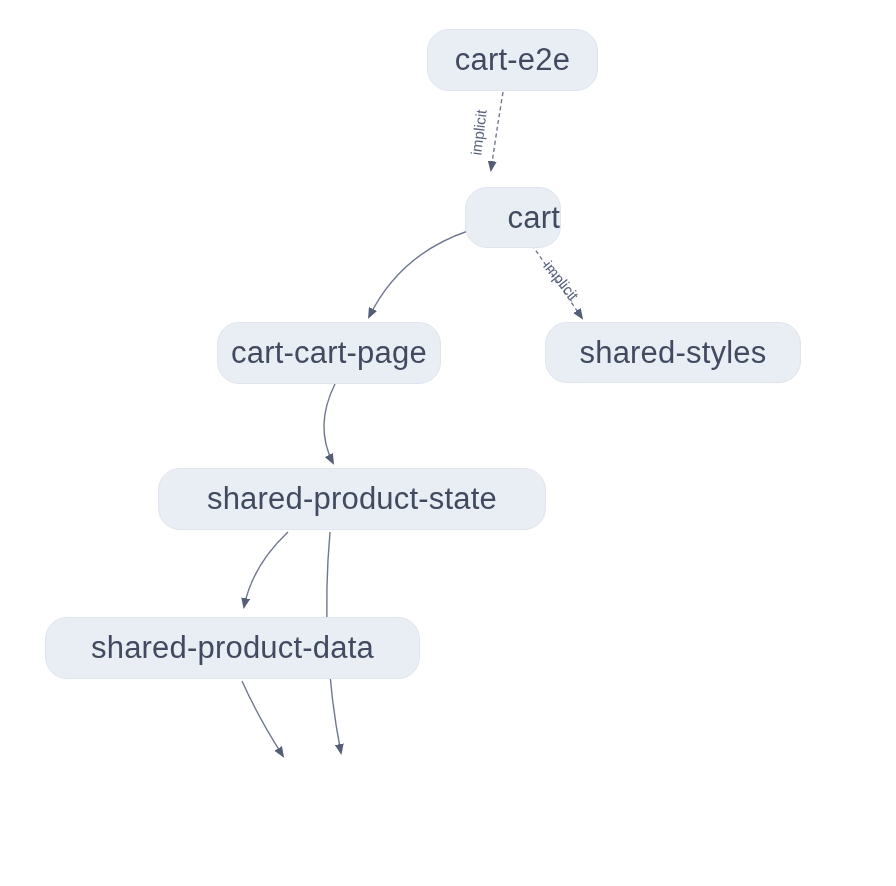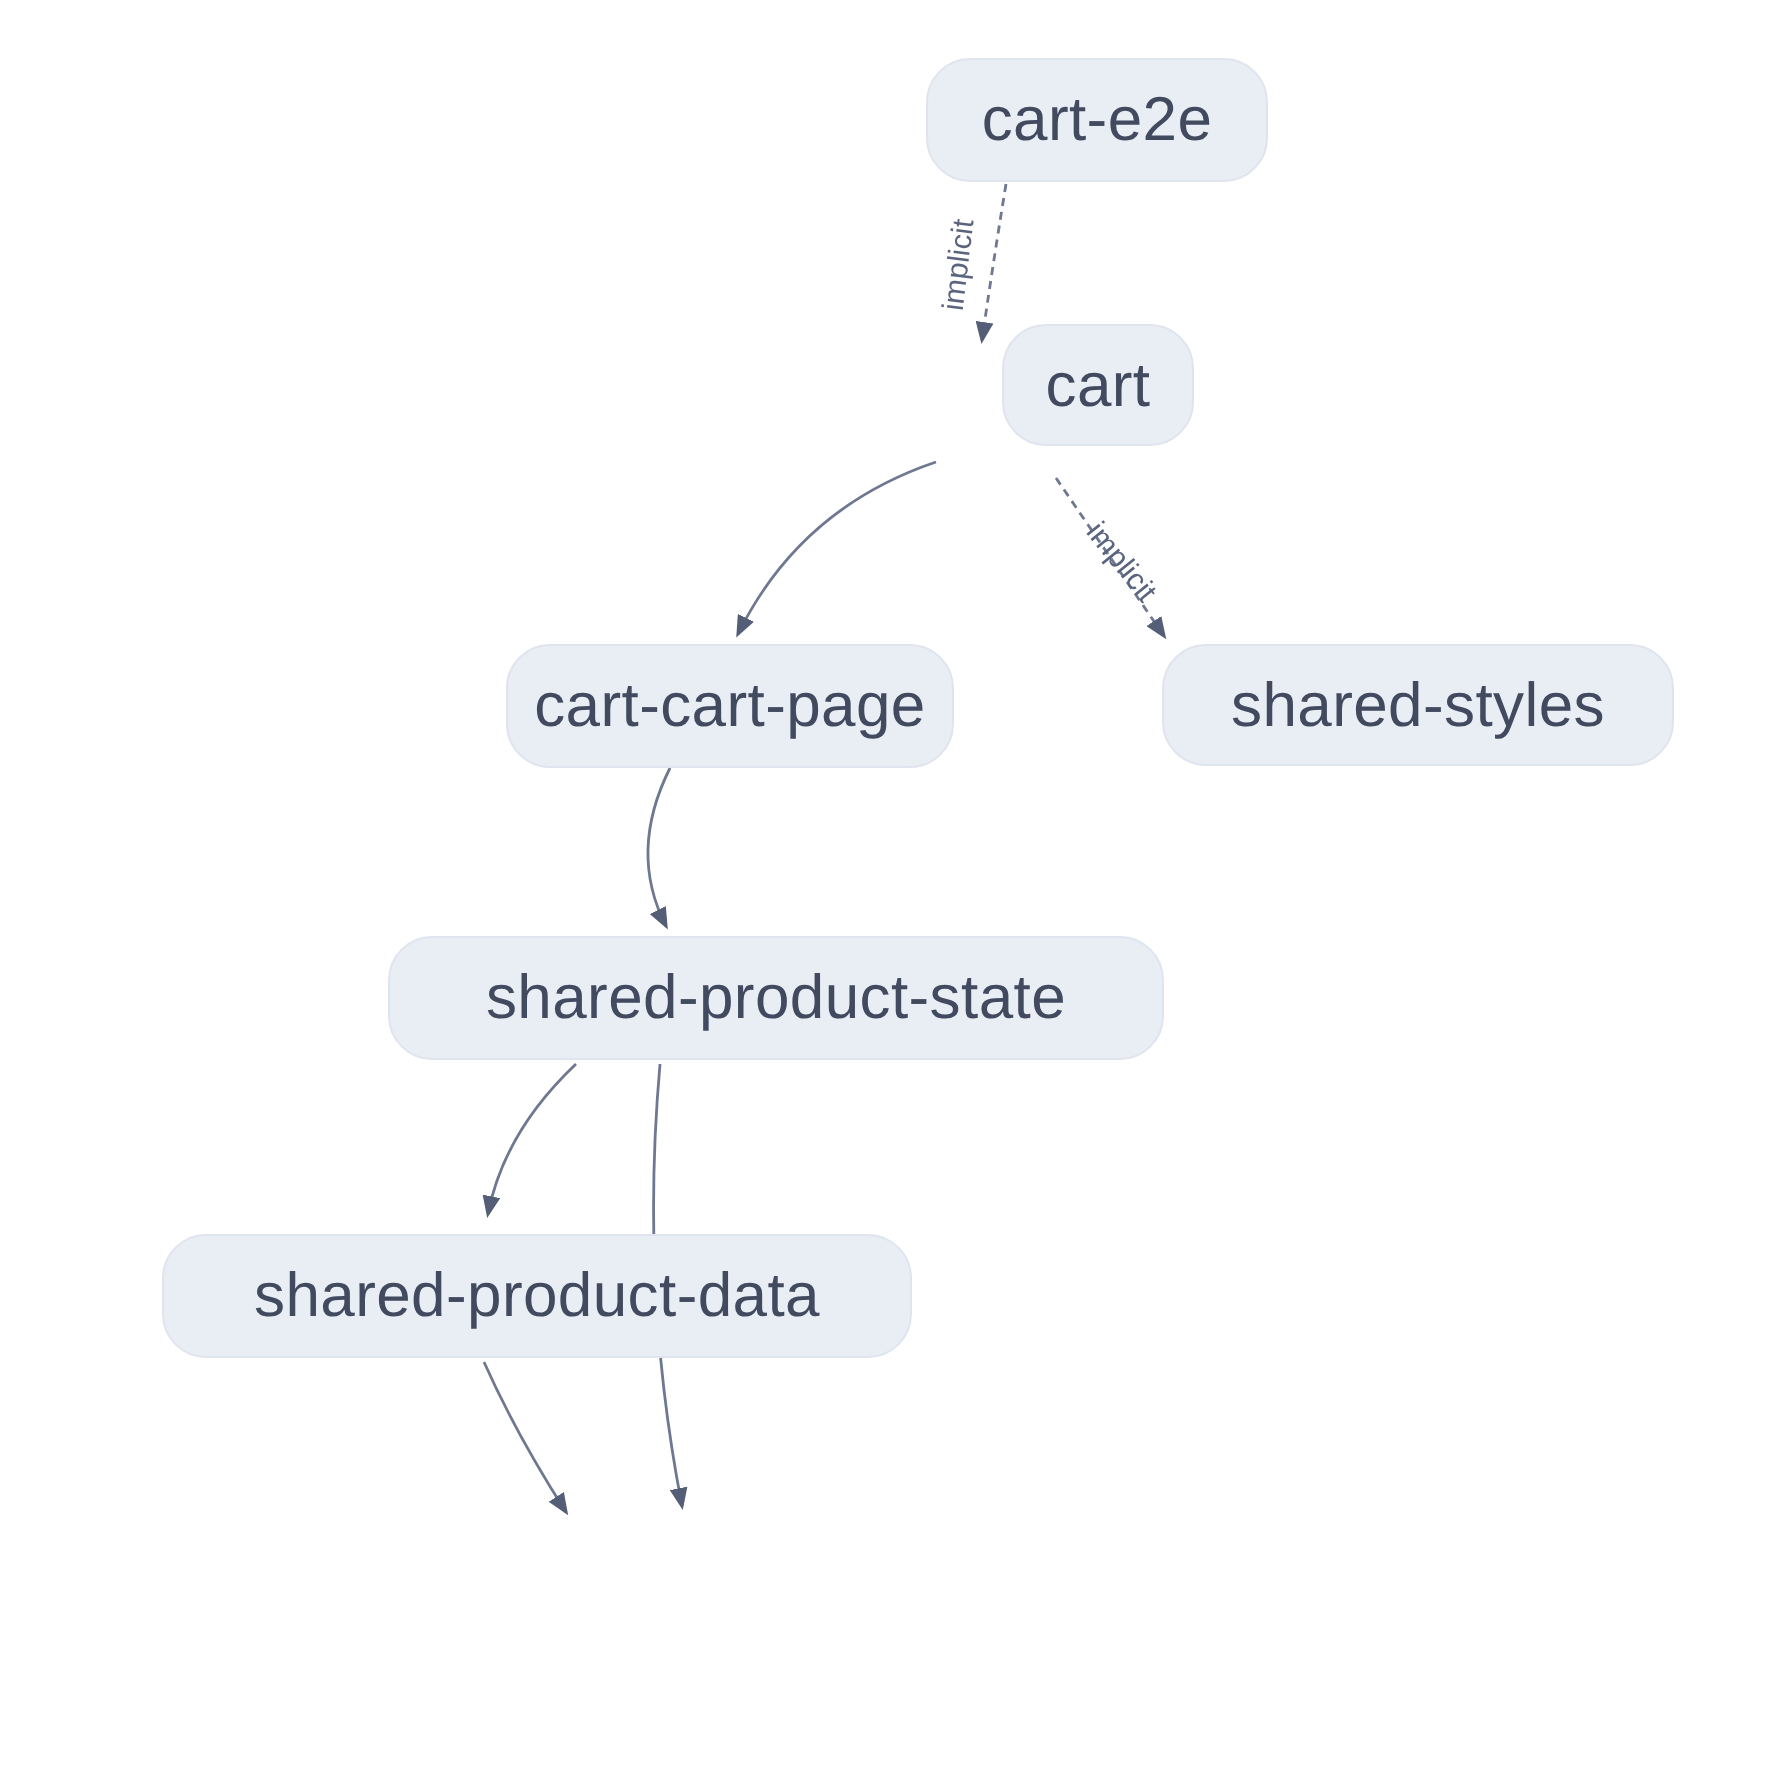--- a/index.html
+++ b/index.html
@@ -42,21 +42,20 @@
     justify-content: center;
     background: #e9edf4;
     border: 1px solid #dfe4ee;
     border-radius: 22px;
     box-sizing: border-box;
     color: #414a5f;
     font-size: 31px;
     letter-spacing: 0.2px;
     white-space: nowrap;
     cursor: pointer;
-    margin-left: 36px;
   }
 </style>
 </head>
 <body>
 
 <div id="canvas">
 
   <svg id="edge-layer" viewBox="0 0 896 886" xmlns="http://www.w3.org/2000/svg">
     <defs>
       <marker id="arrow" markerUnits="userSpaceOnUse" markerWidth="11" markerHeight="9" refX="9" refY="4.5" orient="auto">
@@ -79,21 +78,21 @@
     <path class="edge" d="M 242 681 Q 258 717 283 756" marker-end="url(#arrow)"></path>
 
     <text class="edge-label" text-anchor="middle" transform="translate(484 133) rotate(-83)">implicit</text>
     <text class="edge-label" text-anchor="middle" transform="translate(557 284) rotate(51)">implicit</text>
   </svg>
 
   <div class="node" style="left:427px; top:29px;  width:171px; height:62px;">
     <span>cart-e2e</span>
   </div>
 
-  <div class="node" style="left:465px; top:162px; width:96px;  height:61px;">
+  <div class="node" style="left:465px; top:187px; width:96px;  height:61px;justify-content:flex-end;">
     <span>cart</span>
   </div>
 
   <div class="node" style="left:217px; top:322px; width:224px; height:62px;">
     <span>cart-cart-page</span>
   </div>
 
   <div class="node" style="left:545px; top:322px; width:256px; height:61px;">
     <span>shared-styles</span>
   </div>

